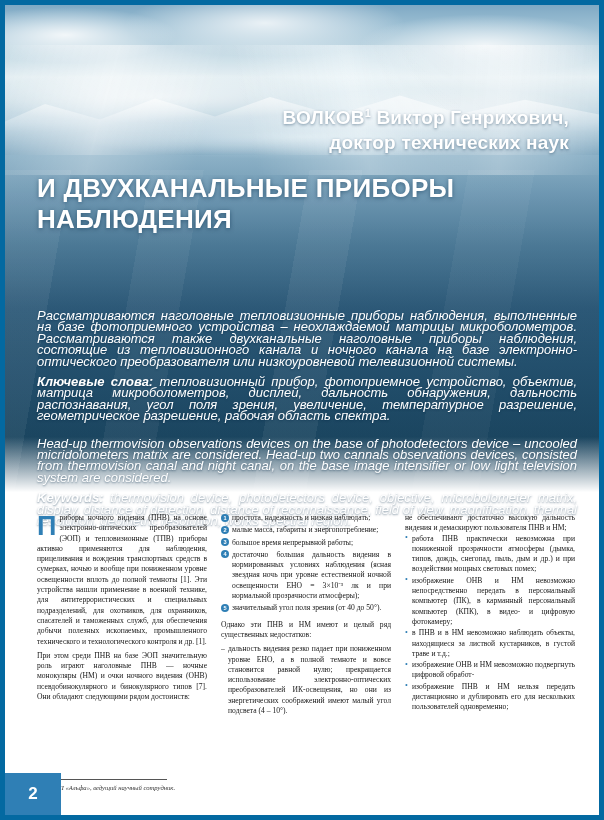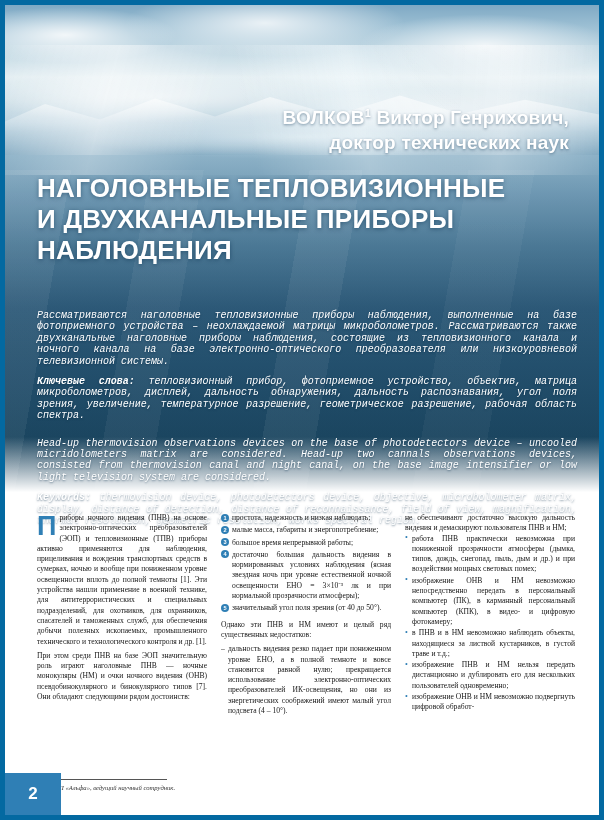--- a/index.html
+++ b/index.html
@@ -138,23 +138,23 @@
     line-height: 31px;
     letter-spacing: 0.3px;
     text-shadow: 0 1px 4px rgba(0,40,70,0.5);
   }
   .abstract {
     position: absolute;
     left: 32px;
     top: 305px;
     width: 540px;
     color: #ffffff;
-    font-family: Liberation Mono, monospace;
+    font-family: Liberation Sans, sans-serif;
     font-style: italic;
-    font-size: 10px;
+    font-size: 13px;
     line-height: 11.4px;
     text-align: justify;
     text-shadow: 0 1px 2px rgba(0,40,70,0.5);
   }
   .abstract p { margin: 0 0 9px 0; }
   .abstract p.kw { margin-bottom: 16px; }
   .abstract .kw b, .abstract b { font-style: italic; }
   .abstract .en { margin-top: 4px; }
 
   
@@ -298,21 +298,20 @@
     <div class="hero-streaks"></div>
     <div class="hero-fade"></div>
   </div>
 
   <div class="author-block">
     <div class="author-name"><span>ВОЛКОВ</span><sup>1</sup><span> Виктор Генрихович,</span></div>
     <div>доктор технических наук</div>
   </div>
 
   <div class="title-block">
-    <div>НАГОЛОВНЫЕ ТЕПЛОВИЗИОННЫЕ</div>
     <div>И ДВУХКАНАЛЬНЫЕ ПРИБОРЫ</div>
     <div>НАБЛЮДЕНИЯ</div>
   </div>
 
   <div class="abstract">
     <p>Рассматриваются наголовные тепловизионные приборы наблюдения, выполненные на базе фотоприемного устройства – неохлаждаемой матрицы микроболометров. Рассматриваются также двухканальные наголовные приборы наблюдения, состоящие из тепловизионного канала и ночного канала на базе электронно-оптического преобразователя или низкоуровневой телевизионной системы.</p>
     <p class="kw"><b>Ключевые слова:</b><span> тепловизионный прибор, фотоприемное устройство, объектив, матрица микроболометров, дисплей, дальность обнаружения, дальность распознавания, угол поля зрения, увеличение, температурное разрешение, геометрическое разрешение, рабочая область спектра.</span></p>
     <p class="en">Head-up thermovision observations devices on the base of photodetectors device – uncooled micridolometers matrix are considered. Head-up two cannals observations devices, consisted from thermovision canal and night canal, on the base image intensifier or low light television system are considered.</p>
     <p><b>Keywords:</b><span> thermovision device, photodetectors device, objective, microbolometer matrix, display, distance of detection, distance of reconnaissance, field of view, magnification, thermal resolution, geometric resolution, works spectral region.</span></p>
   </div>
@@ -340,22 +339,22 @@
         <li>дальность видения резко падает при пониженном уровне ЕНО, а в полной темноте и вовсе становится равной нулю; прекращается использование электронно-оптических преобразователей ИК-освещения, но они из энергетических соображений имеют малый угол подсвета (4 – 10°).</li>
       </ul>
     </div>
 
     <div class="col">
       <p>не обеспечивают достаточно высокую дальность видения и демаскируют пользователя ПНВ и НМ;</p>
       <ul class="semi-list">
         <li>работа ПНВ практически невозможна при пониженной прозрачности атмосферы (дымка, типов, дождь, снегопад, пыль, дым и др.) и при воздействии мощных световых помех;</li>
         <li>изображение ОНВ и НМ невозможно непосредственно передать в персональный компьютер (ПК), в карманный персональный компьютер (КПК), в видео- и цифровую фотокамеру;</li>
         <li>в ПНВ и в НМ невозможно наблюдать объекты, находящиеся за листвой кустарников, в густой траве и т.д.;</li>
+        <li>изображение ОНВ и НМ невозможно подвергнуть цифровой обработ-</li>
         <li>изображение ПНВ и НМ нельзя передать дистанционно и дублировать его для нескольких пользователей одновременно;</li>
-        <li>изображение ОНВ и НМ невозможно подвергнуть цифровой обработ-</li>
       </ul>
     </div>
 
   </div>
 
   <div class="footnote-rule"></div>
   <div class="footnote">¹ – ФГУП «Альфа», ведущий научный сотрудник.</div>
 
   <div class="page-number-box">2</div>
 

